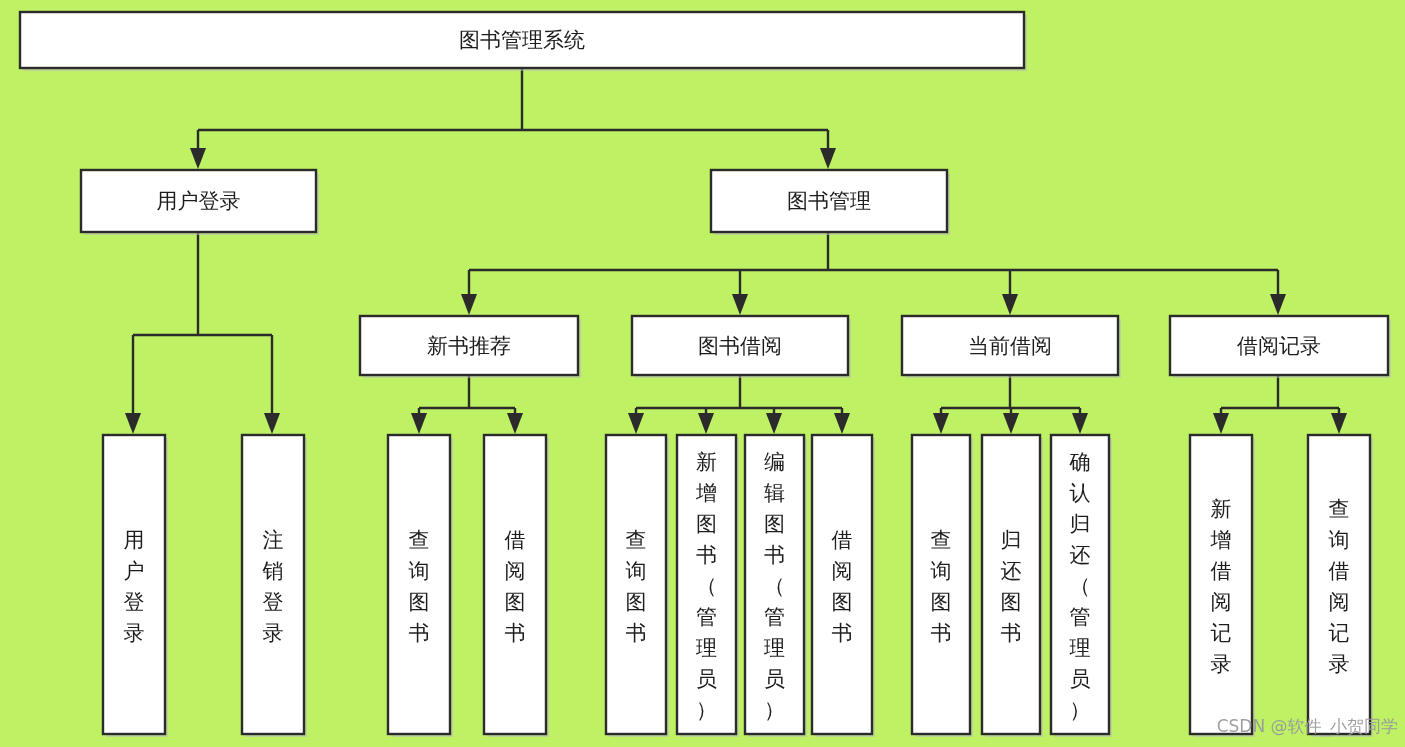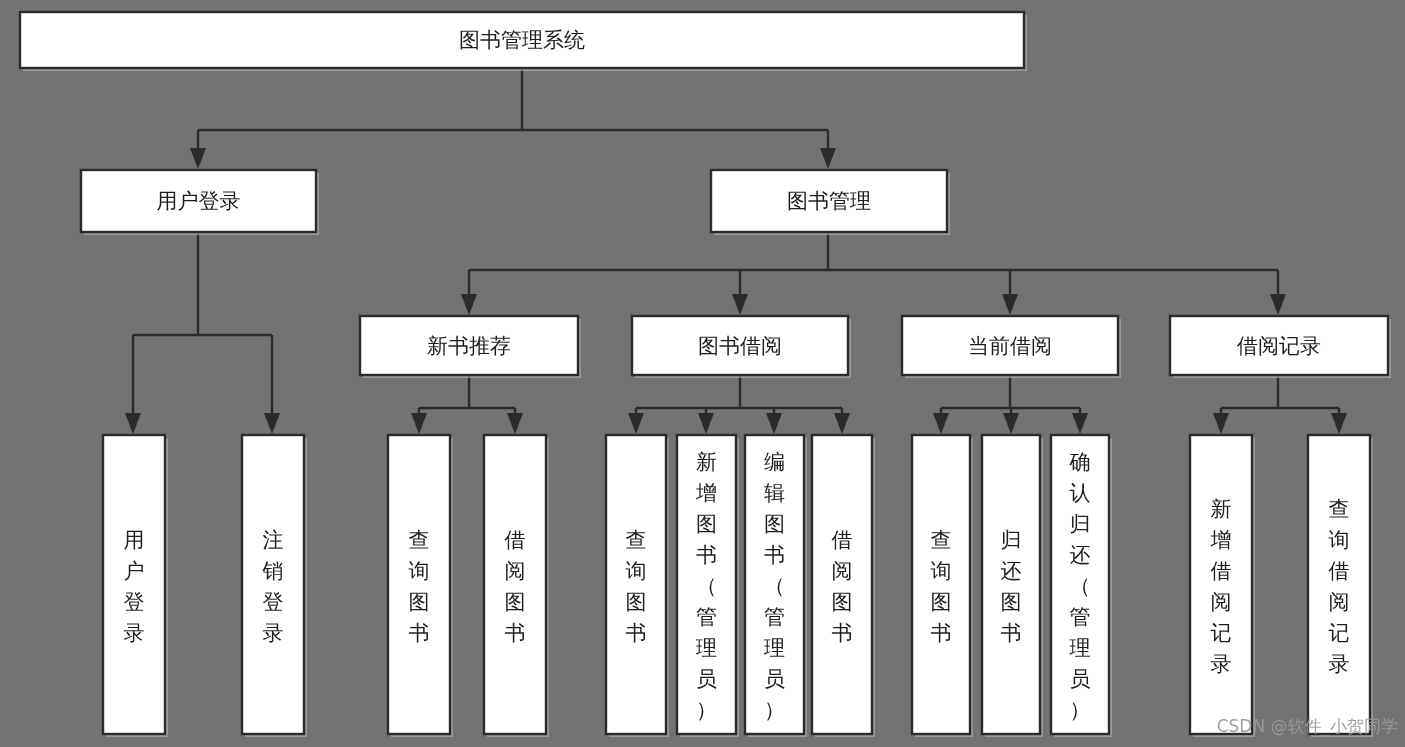--- a/index.html
+++ b/index.html
@@ -12,21 +12,21 @@
     width: 1405px;
     height: 747px;
     font-family: "DejaVu Sans", "Liberation Sans", sans-serif;
     overflow: hidden;
     position: relative;
   }
   #diagram-root {
     position: relative;
     width: 1405px;
     height: 747px;
-    background: #737373;
+    background: #bef264;
   }
   svg.diagram-canvas {
     position: absolute;
     left: 0;
     top: 0;
     width: 1405px;
     height: 747px;
     display: block;
   }
   .node-box {

